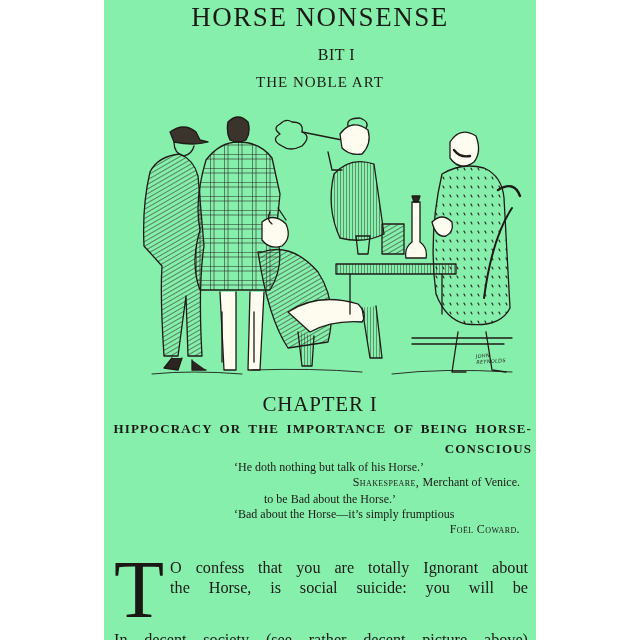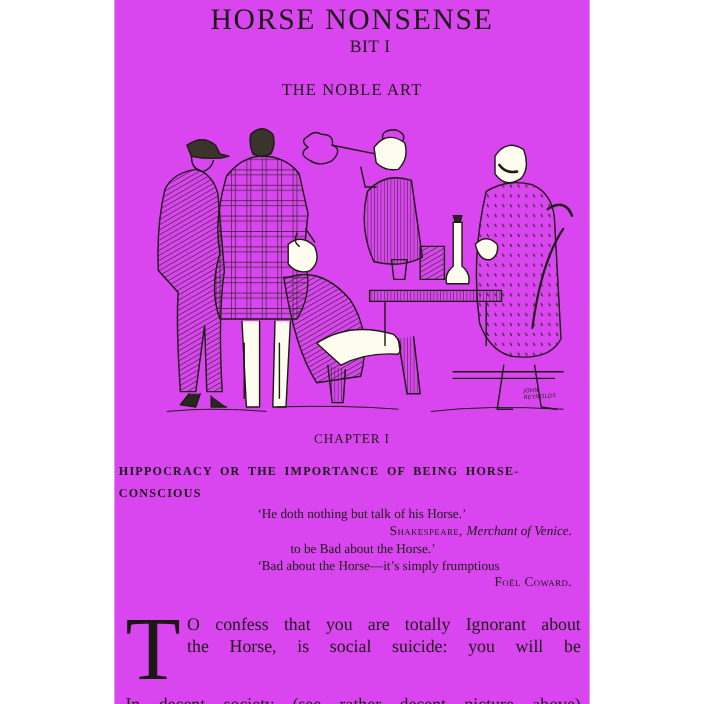--- a/index.html
+++ b/index.html
@@ -4,72 +4,72 @@
   <style>
     * { margin: 0; padding: 0; box-sizing: border-box; }
     html, body {
       width: 640px; height: 640px; overflow: hidden;
       background: #ffffff;
     }
     .page {
       position: absolute;
       left: 104px; top: 0;
       width: 432px; height: 640px;
-      background: #d946ef;
+      background: #86efac;
       color: #1c1a16;
       font-family: "Liberation Serif", "DejaVu Serif", serif;
     }
     .book-title {
       position: absolute; left: 0; right: 0; top: 2px;
       text-align: center;
       font-size: 27px; letter-spacing: 1.5px;
       font-weight: normal;
     }
     .bit-label {
-      position: absolute; left: 0; right: 0; top: 34px;
+      position: absolute; left: 0; right: 0; top: 46px;
       text-align: center; font-size: 16px; letter-spacing: 0.5px; margin-left: 33px;
     }
     .bit-title {
       position: absolute; left: 0; right: 0; top: 74px;
       text-align: center; font-size: 15px; letter-spacing: 1px;
     }
     .illustration {
       position: absolute; left: 8px; top: 112px;
       width: 410px; height: 268px;
     }
     .illustration svg { width: 100%; height: 100%; display: block; }
     .signature {
       position: absolute; left: 372px; top: 352px;
       font-family: "DejaVu Sans", sans-serif;
       font-size: 5px; line-height: 6px; font-style: italic;
       transform: rotate(-4deg); color: #2a2520;
       letter-spacing: 0.3px;
     }
     .chapter-label {
       position: absolute; left: 0; right: 0; top: 392px;
-      text-align: center; font-size: 12px; letter-spacing: 0.8px;
+      text-align: center; font-size: 21px; letter-spacing: 0.8px;
     }
     .chapter-title {
       position: absolute; left: 4px; right: 4px; top: 419px;
-      text-align: left; font-size: 11px; font-weight: bold;
+      text-align: right; font-size: 13px; font-weight: bold;
       letter-spacing: 1.1px; line-height: 20px;
       word-spacing: 3px;
     }
     .epigraphs {
       position: absolute; left: 130px; top: 460px;
       width: 290px; font-size: 12px; line-height: 15px;
     }
     .epigraph { margin-bottom: 2px; }
     .epigraph .quote { display: block; }
     .epigraph .quote.indent { padding-left: 30px; }
     .epigraph .attrib {
       display: block; text-align: right; padding-right: 4px;
       font-variant: small-caps; letter-spacing: 0.4px;
     }
-    .epigraph .attrib .work { font-style: italic; font-variant: normal; letter-spacing: 0; margin-top: 24px; }
+    .epigraph .attrib .work { font-variant: normal; letter-spacing: 0; margin-top: 24px; }
     .body-text {
       position: absolute; left: 10px; top: 558px;
       width: 414px; font-size: 16.2px; line-height: 20px;
     }
     .dropcap {
       float: left;
       font-size: 82px; line-height: 62px;
       height: 62px;
       margin: 0 6px 0 0;
       padding-top: 1px;

